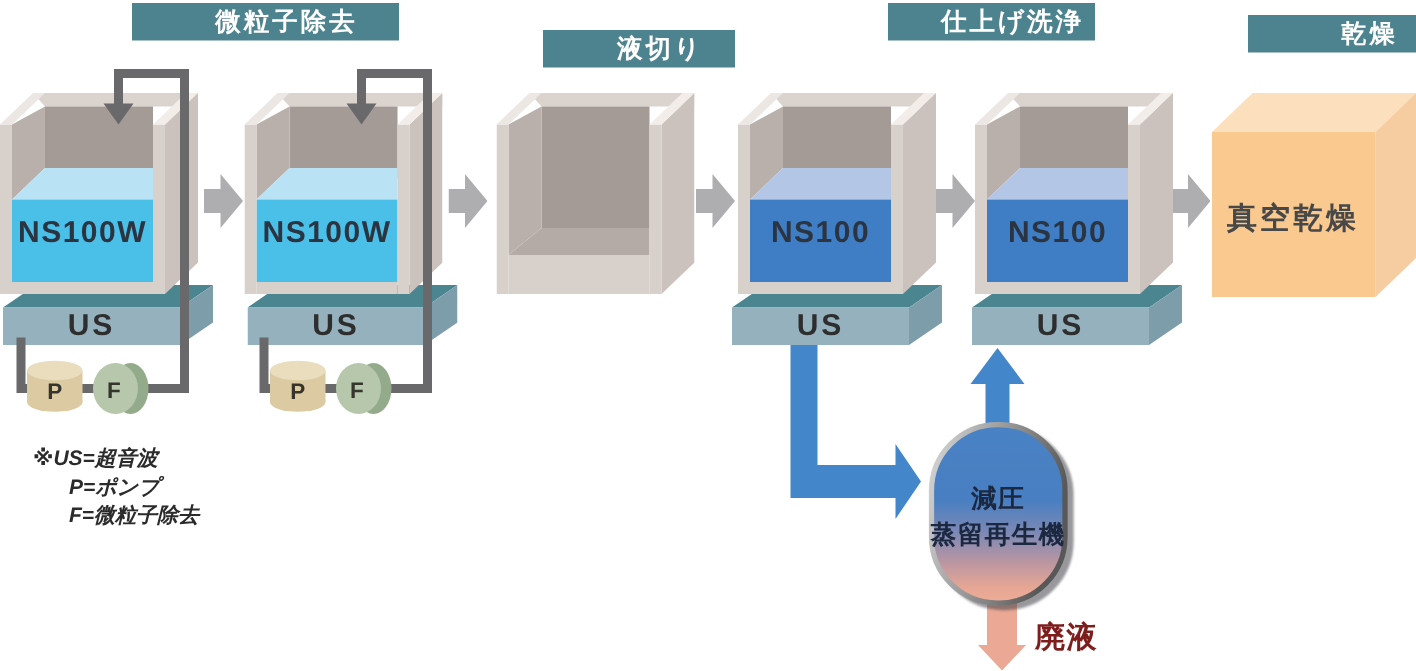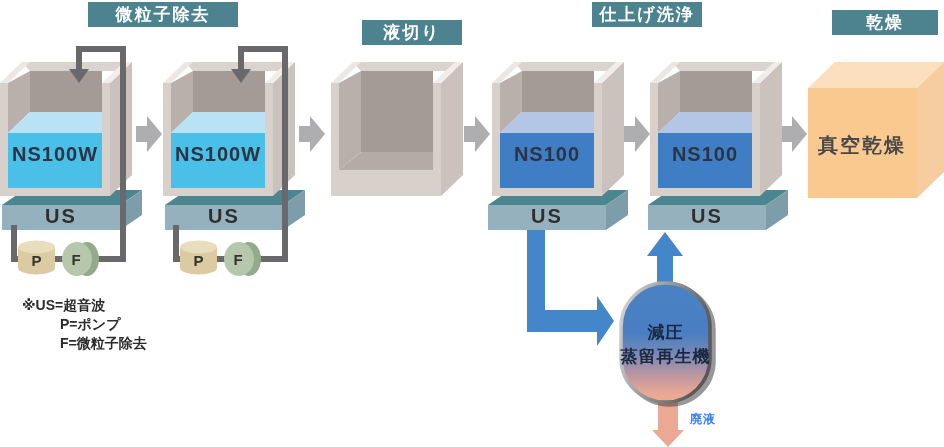--- a/index.html
+++ b/index.html
@@ -1,29 +1,29 @@
 <!DOCTYPE html>
 <html><head>
 <meta charset="utf-8">
 <style>
   html,body{margin:0;padding:0;background:#ffffff;}
   body{font-family:"Liberation Sans","DejaVu Sans",sans-serif;}
   #stage-root{position:relative;width:944px;height:447px;background:#ffffff;overflow:hidden;}
   .abs{position:absolute;}
   .stage-label{
     position:absolute;height:25px;line-height:25px;text-align:center;
-    background:#4d838f;color:#ffffff;font-weight:bold;font-size:17px;letter-spacing:2px;
+    background:#4d838f;color:#ffffff;font-weight:bold;font-size:17px;letter-spacing:2px;padding-left:28px;
   }
   .legend-note{
     position:absolute;left:22px;top:296px;width:170px;
-    color:#2b2b2b;font-size:14px;font-weight:bold;line-height:19px;white-space:nowrap;
+    color:#2b2b2b;font-size:14px;font-weight:bold;line-height:19px;white-space:nowrap;font-style:italic;
   }
-  .legend-note .indent{margin-left:14px;padding-left:24px;}
+  .legend-note .indent{padding-left:24px;}
   .waste-label{
-    position:absolute;left:690px;top:411px;color:#3b82f6;font-size:12px;font-weight:bold;letter-spacing:1px;
+    position:absolute;left:690px;top:411px;color:#7f1d1d;font-size:20px;font-weight:bold;letter-spacing:1px;
   }
   svg text{font-family:"Liberation Sans","DejaVu Sans",sans-serif;}
   .liquid-text{font-size:20px;font-weight:bold;fill:#2b3440;letter-spacing:1px;}
   .us-text{font-size:20px;font-weight:bold;fill:#2e2e2e;letter-spacing:2px;}
   .pf-text{font-size:15px;font-weight:bold;fill:#35352d;}
   .capsule-text{font-size:17px;font-weight:bold;fill:#1c2840;letter-spacing:1px;}
   .cube-text{font-size:20px;font-weight:bold;fill:#484848;letter-spacing:2px;}
 </style>
 </head>
 <body>

